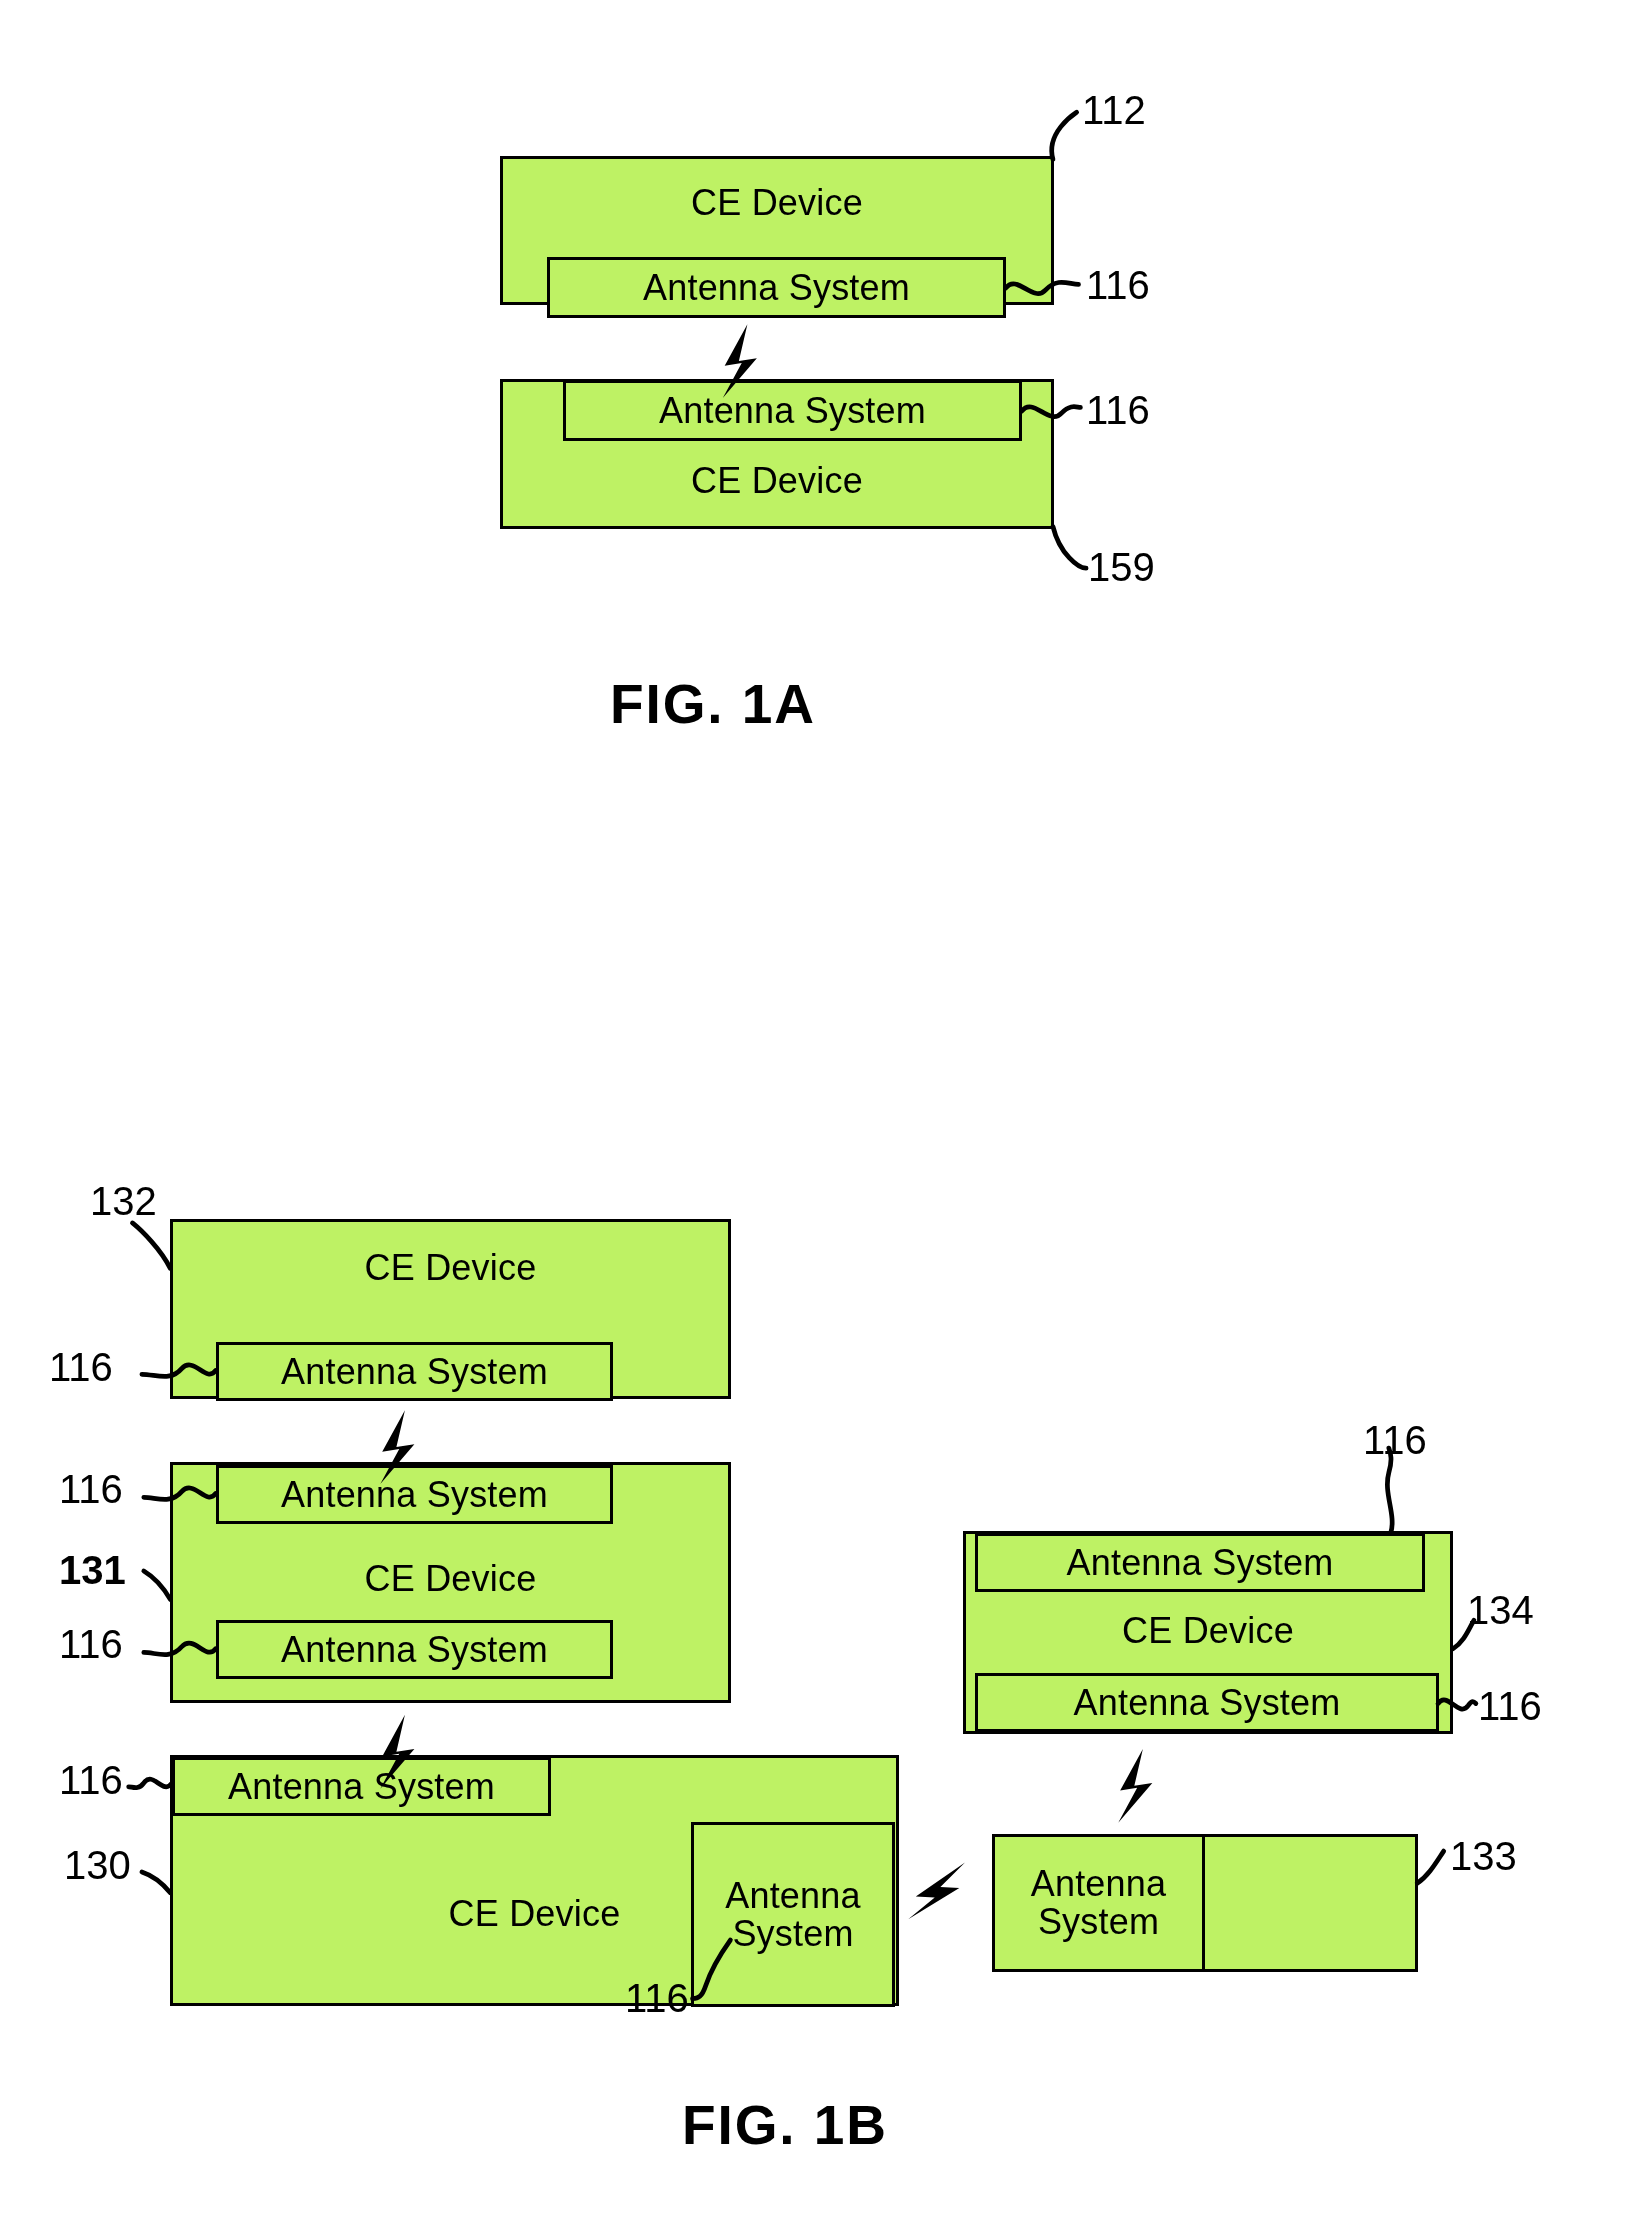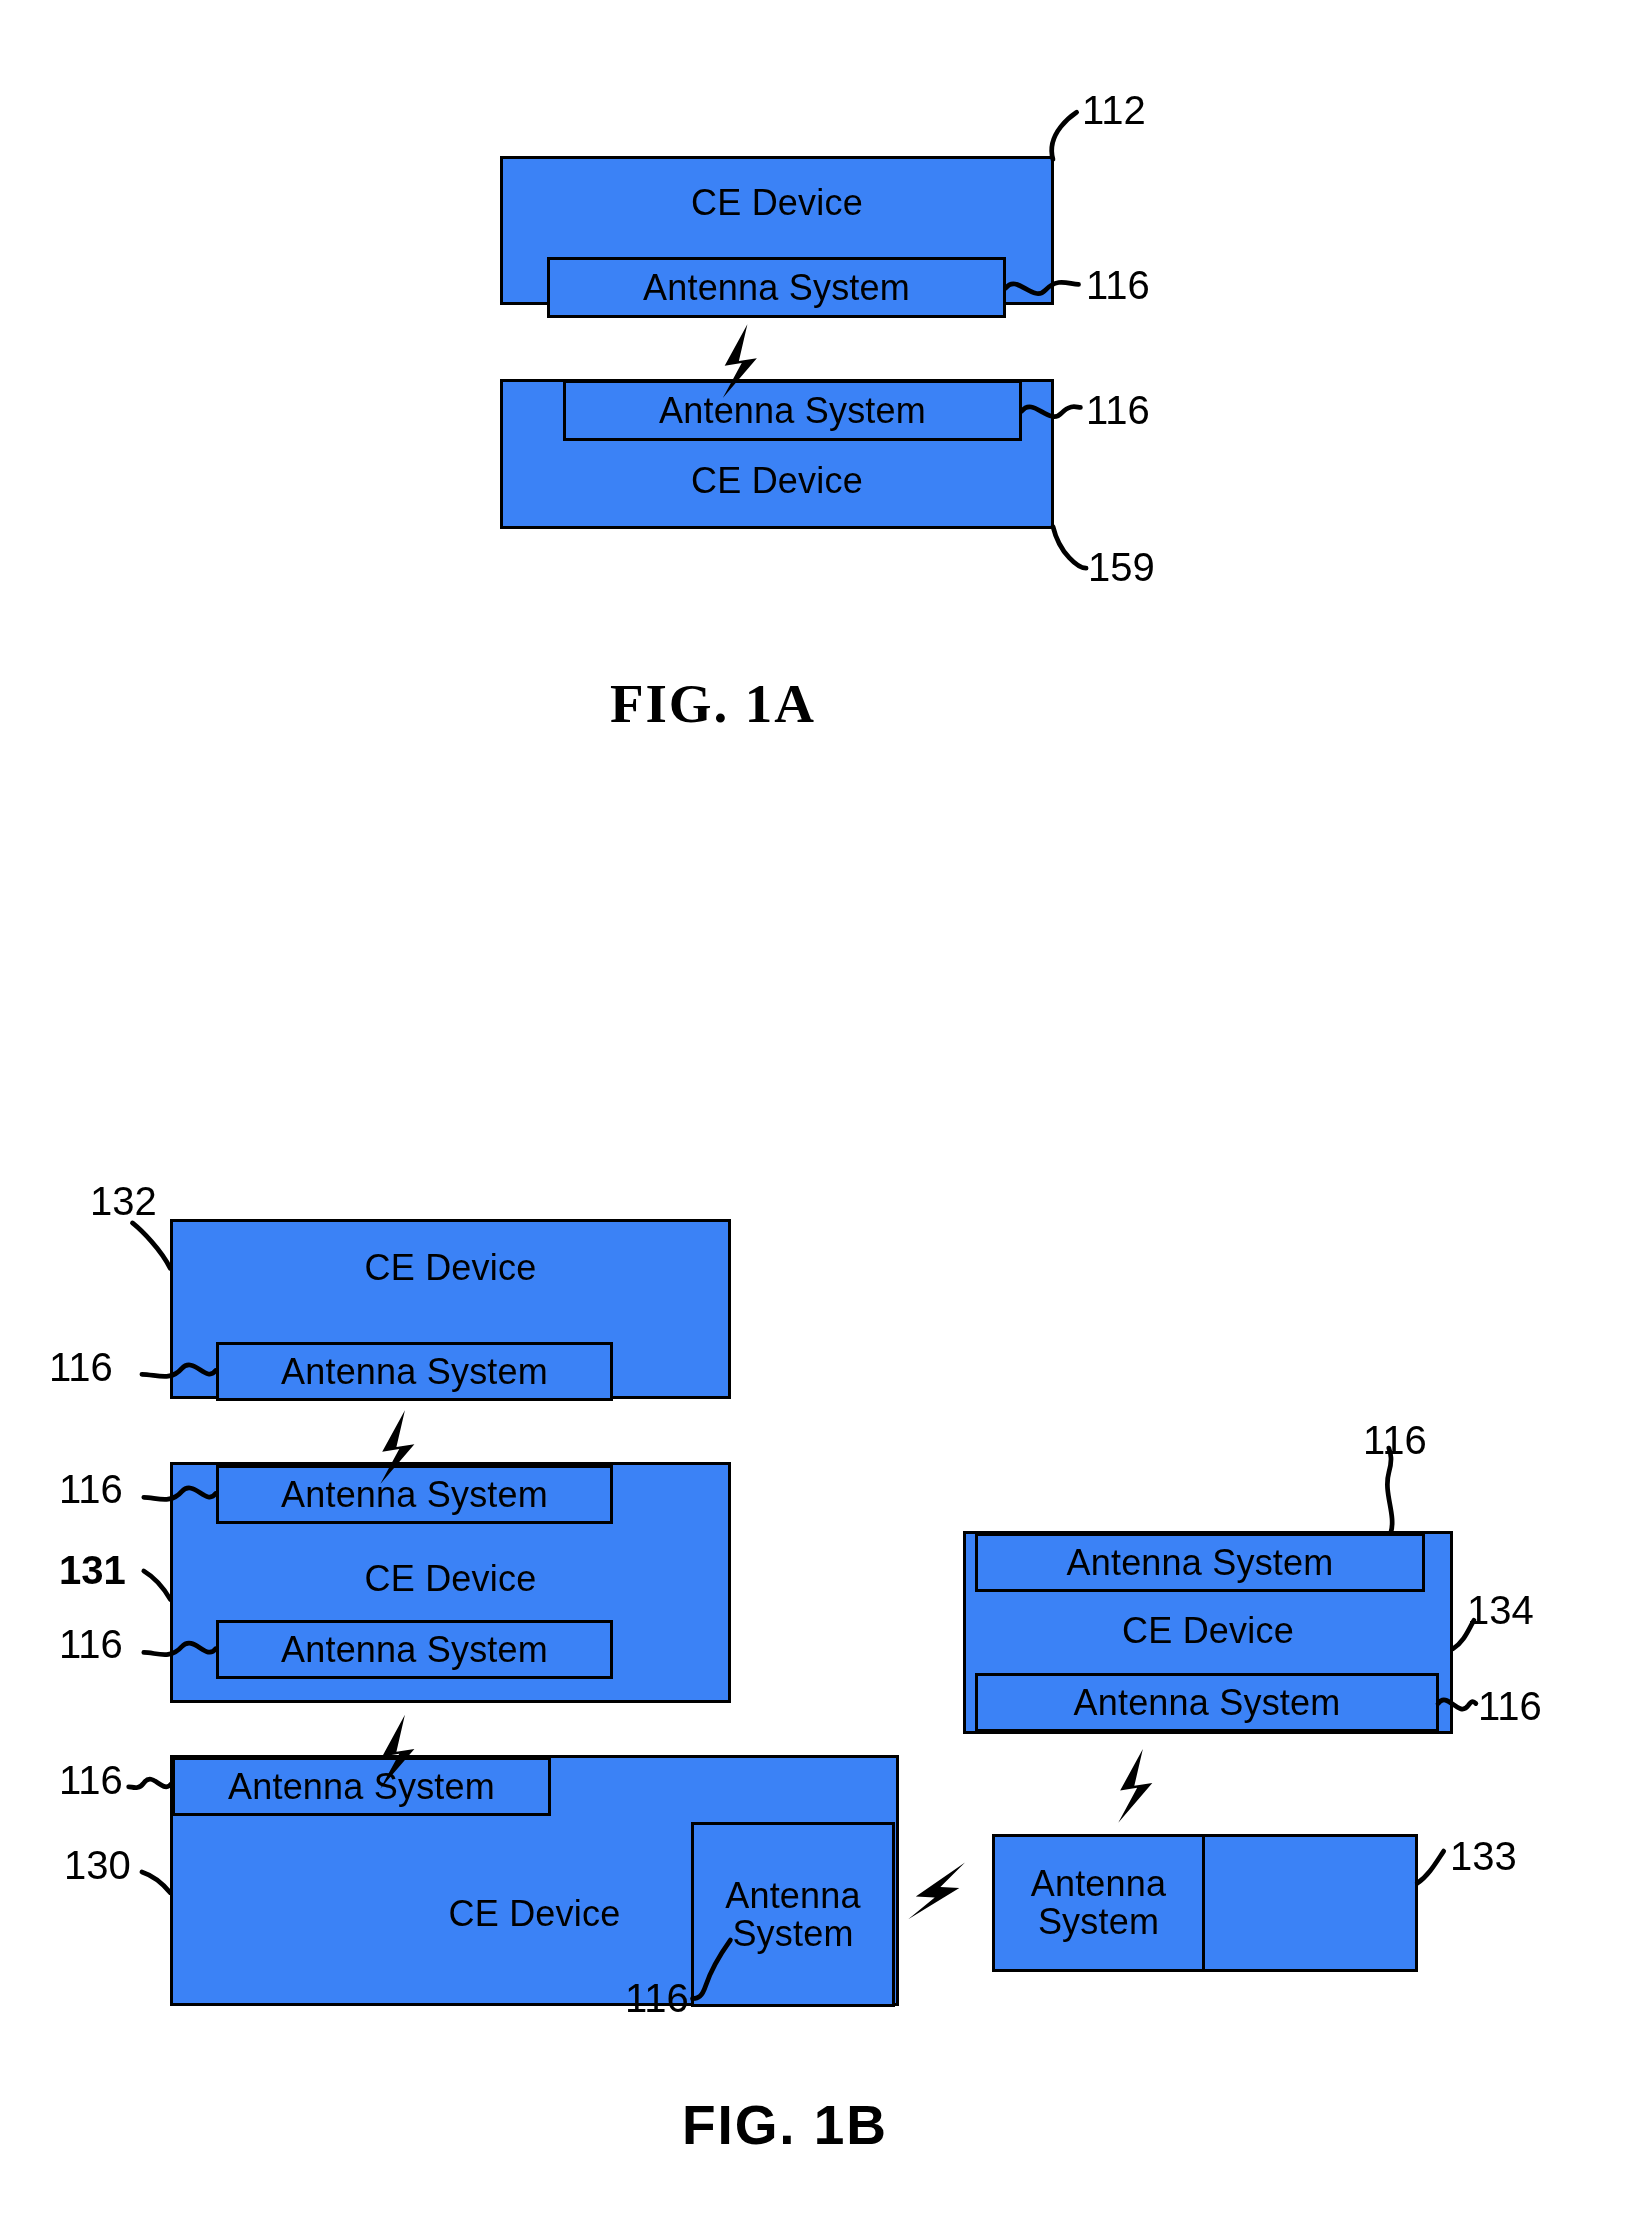--- a/index.html
+++ b/index.html
@@ -16,21 +16,21 @@
     width: 1649px;
     height: 2232px;
     background: #ffffff;
     overflow: hidden;
   }
   
   .box {
     position: absolute;
     box-sizing: border-box;
     border: 3.8px solid #000;
-    background: #3b82f6;
+    background: #bef264;
     display: flex;
     align-items: center;
     justify-content: center;
   }
   .lbl {
     font-family: "Liberation Sans", sans-serif;
     font-size: 36px;
     line-height: 1.05;
     letter-spacing: 0.2px;
     text-align: center;
@@ -87,21 +87,21 @@
     <span class="lbl cedev-label" style="top:80px;">CE Device</span>
   </div>
 
   <div class="box" style="left:563px; top:380px; width:459px; height:61px;">
     <span class="lbl">Antenna System</span>
   </div>
 
   <div class="ref" style="left:1086px; top:390px;">116</div>
   <div class="ref" style="left:1088px; top:547px;">159</div>
 
-  <div class="figcap" style="left:610px; top:672px;font-family:Liberation Serif, serif;">FIG.  1A</div>
+  <div class="figcap" style="left:610px; top:672px;">FIG.  1A</div>
 
   <div class="box" style="left:170px; top:1219px; width:561px; height:180px;">
     <span class="lbl cedev-label" style="top:26.5px;">CE Device</span>
   </div>
   <div class="box" style="left:216px; top:1342px; width:397px; height:59px;">
     <span class="lbl">Antenna System</span>
   </div>
   <div class="ref" style="left:90px; top:1181px;">132</div>
   <div class="ref" style="left:49px; top:1347px;">116</div>
 

